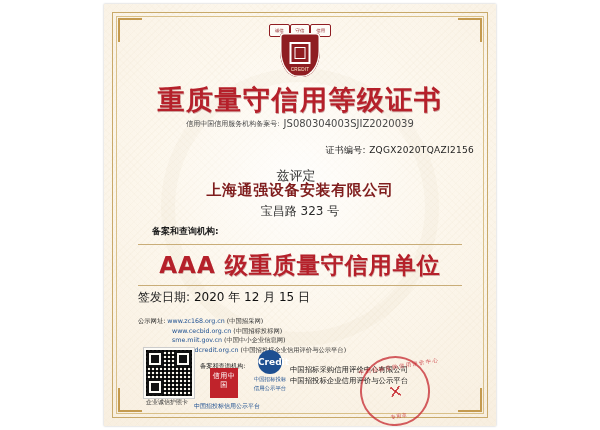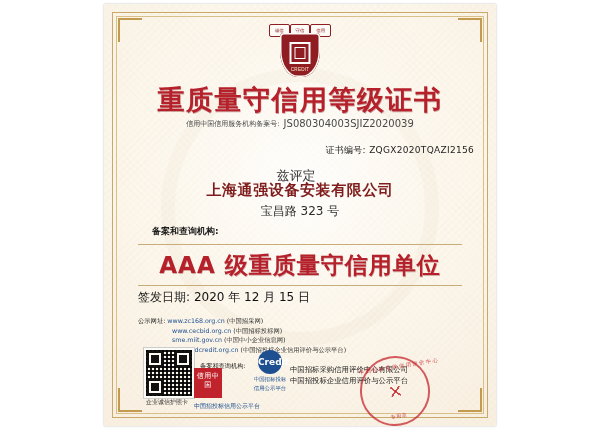--- a/index.html
+++ b/index.html
@@ -337,21 +337,21 @@
   .credit-badge .cb-text {
     margin-top: 2px;
     font-size: 5.4px;
     color: #1d4f91;
     line-height: 7px;
   }
 
   
   .red-tag {
     position: absolute;
-    left: 68px;
+    left: 84px;
     top: 348px;
     width: 28px;
     height: 30px;
     background: #c0232b;
     color: #fff;
     font-size: 7px;
     line-height: 9px;
     font-family: "DejaVu Sans", sans-serif;
     text-align: center;
     padding-top: 4px;

